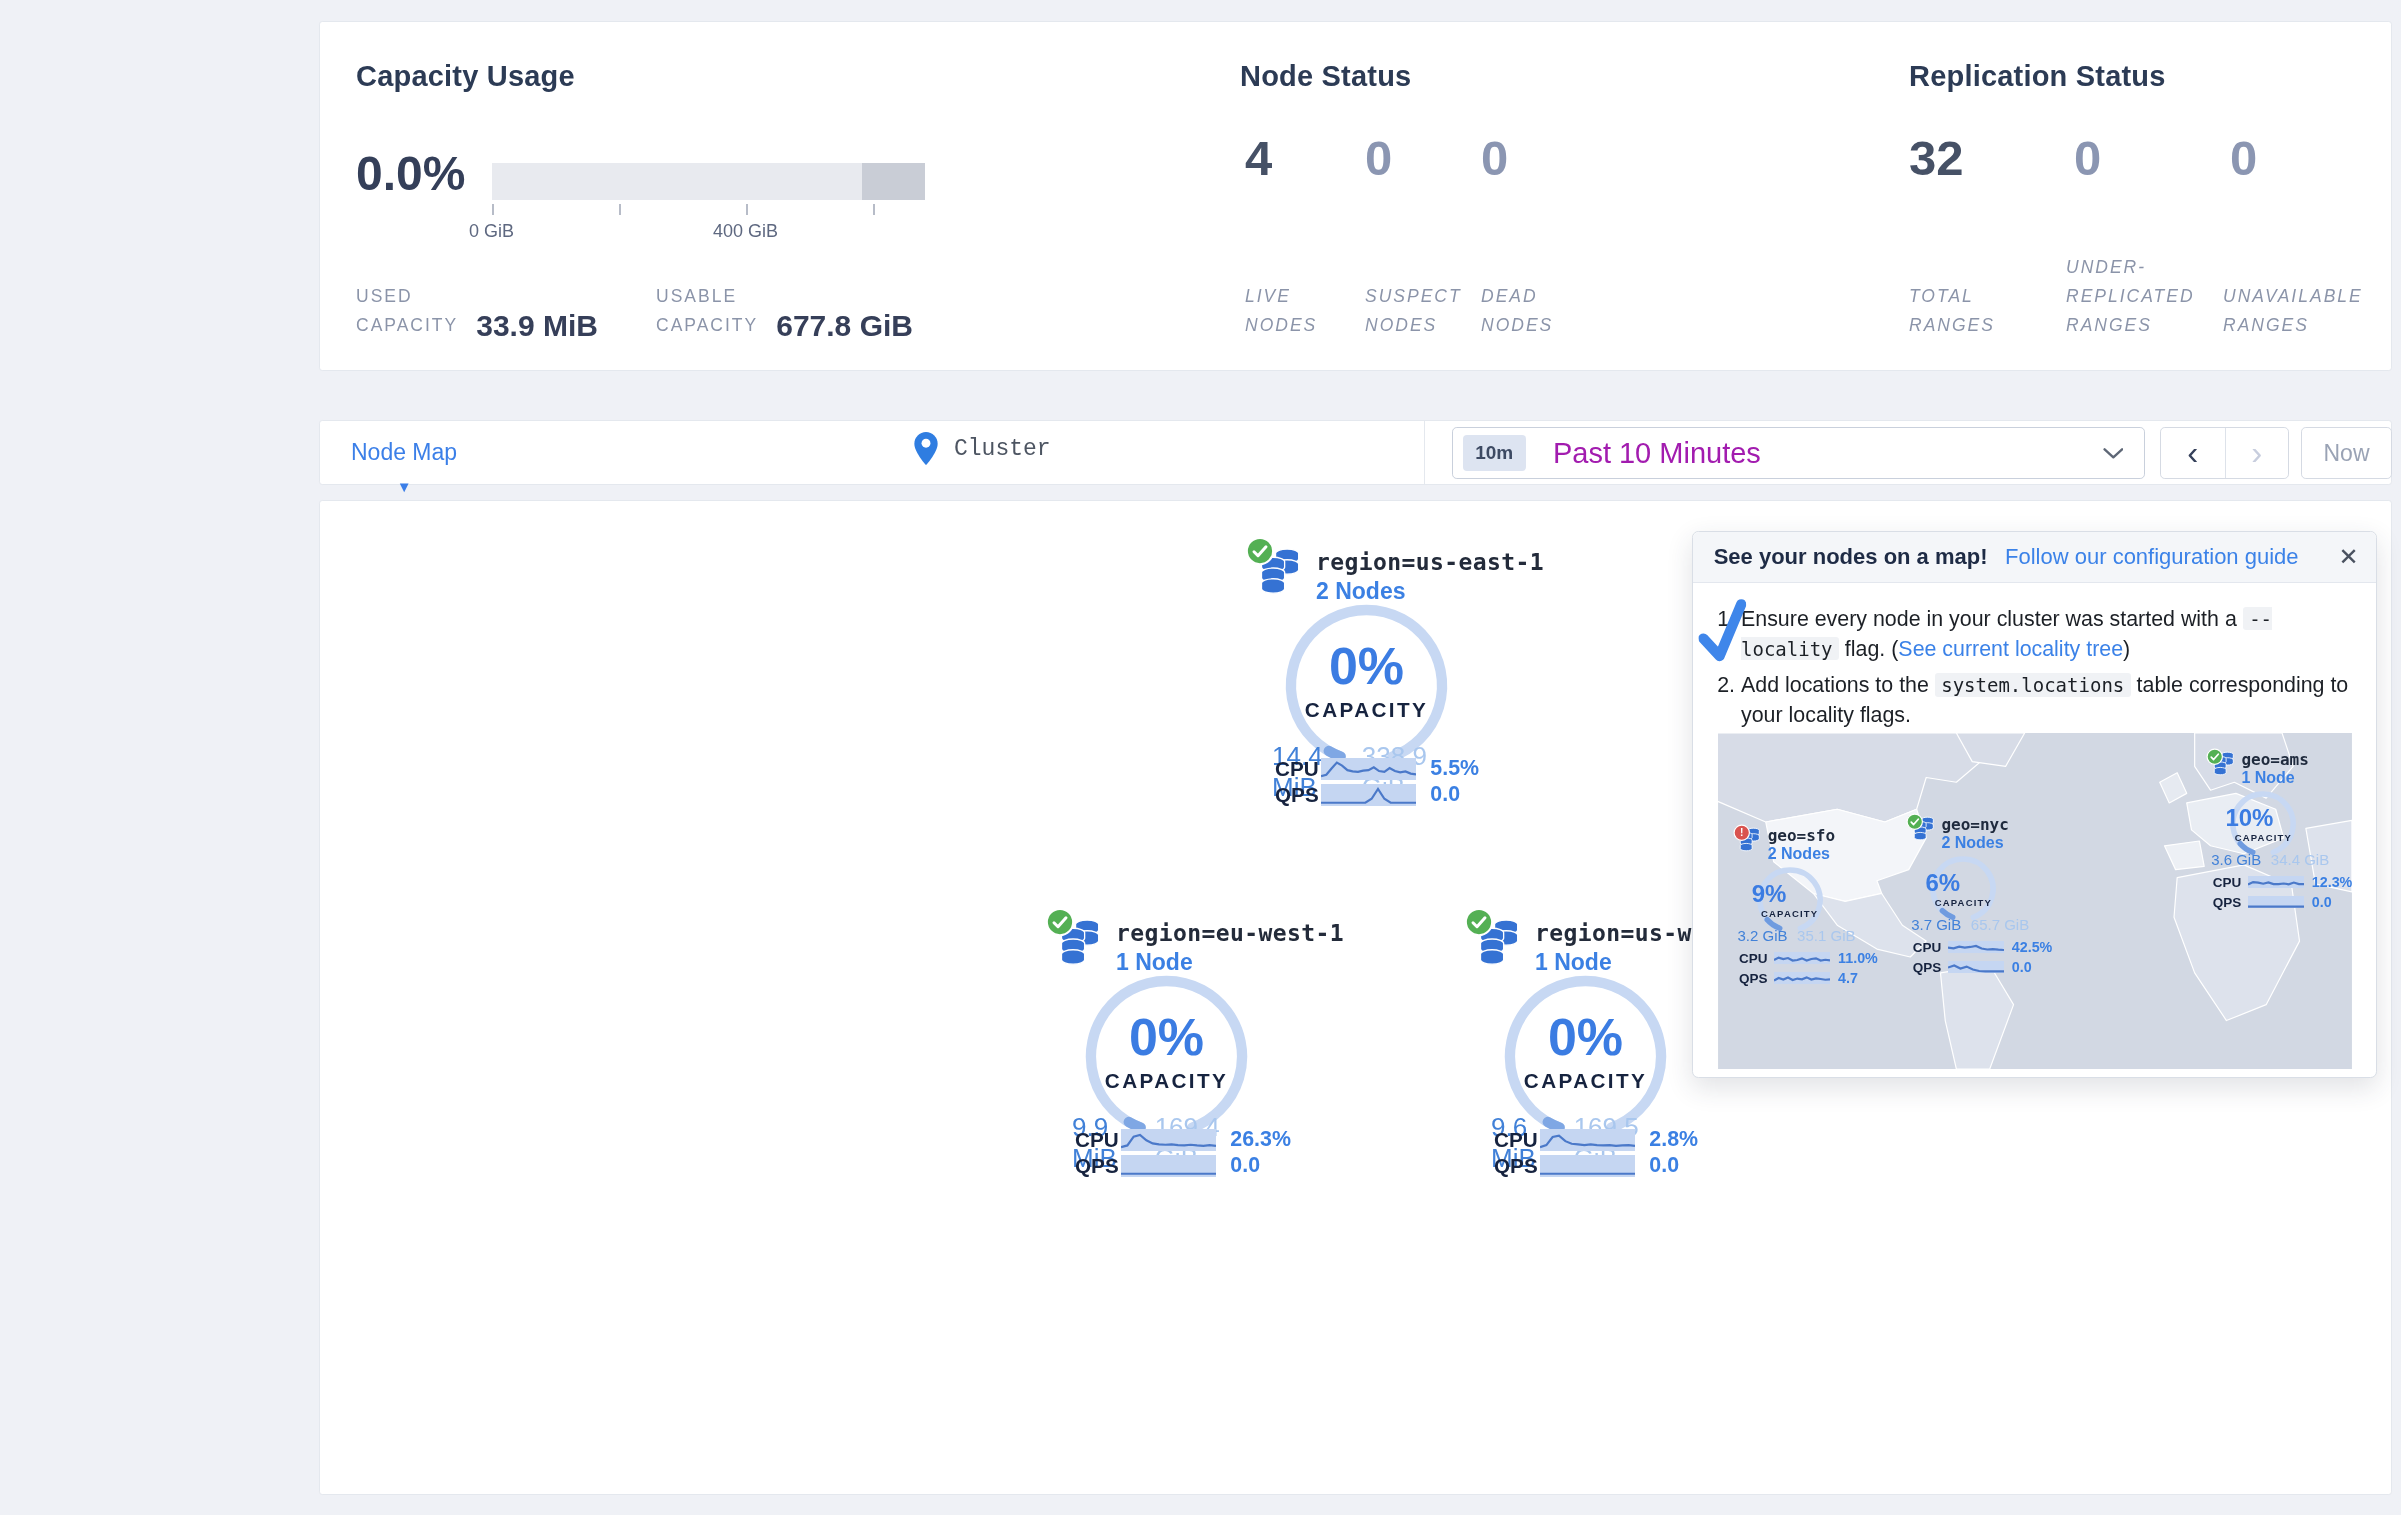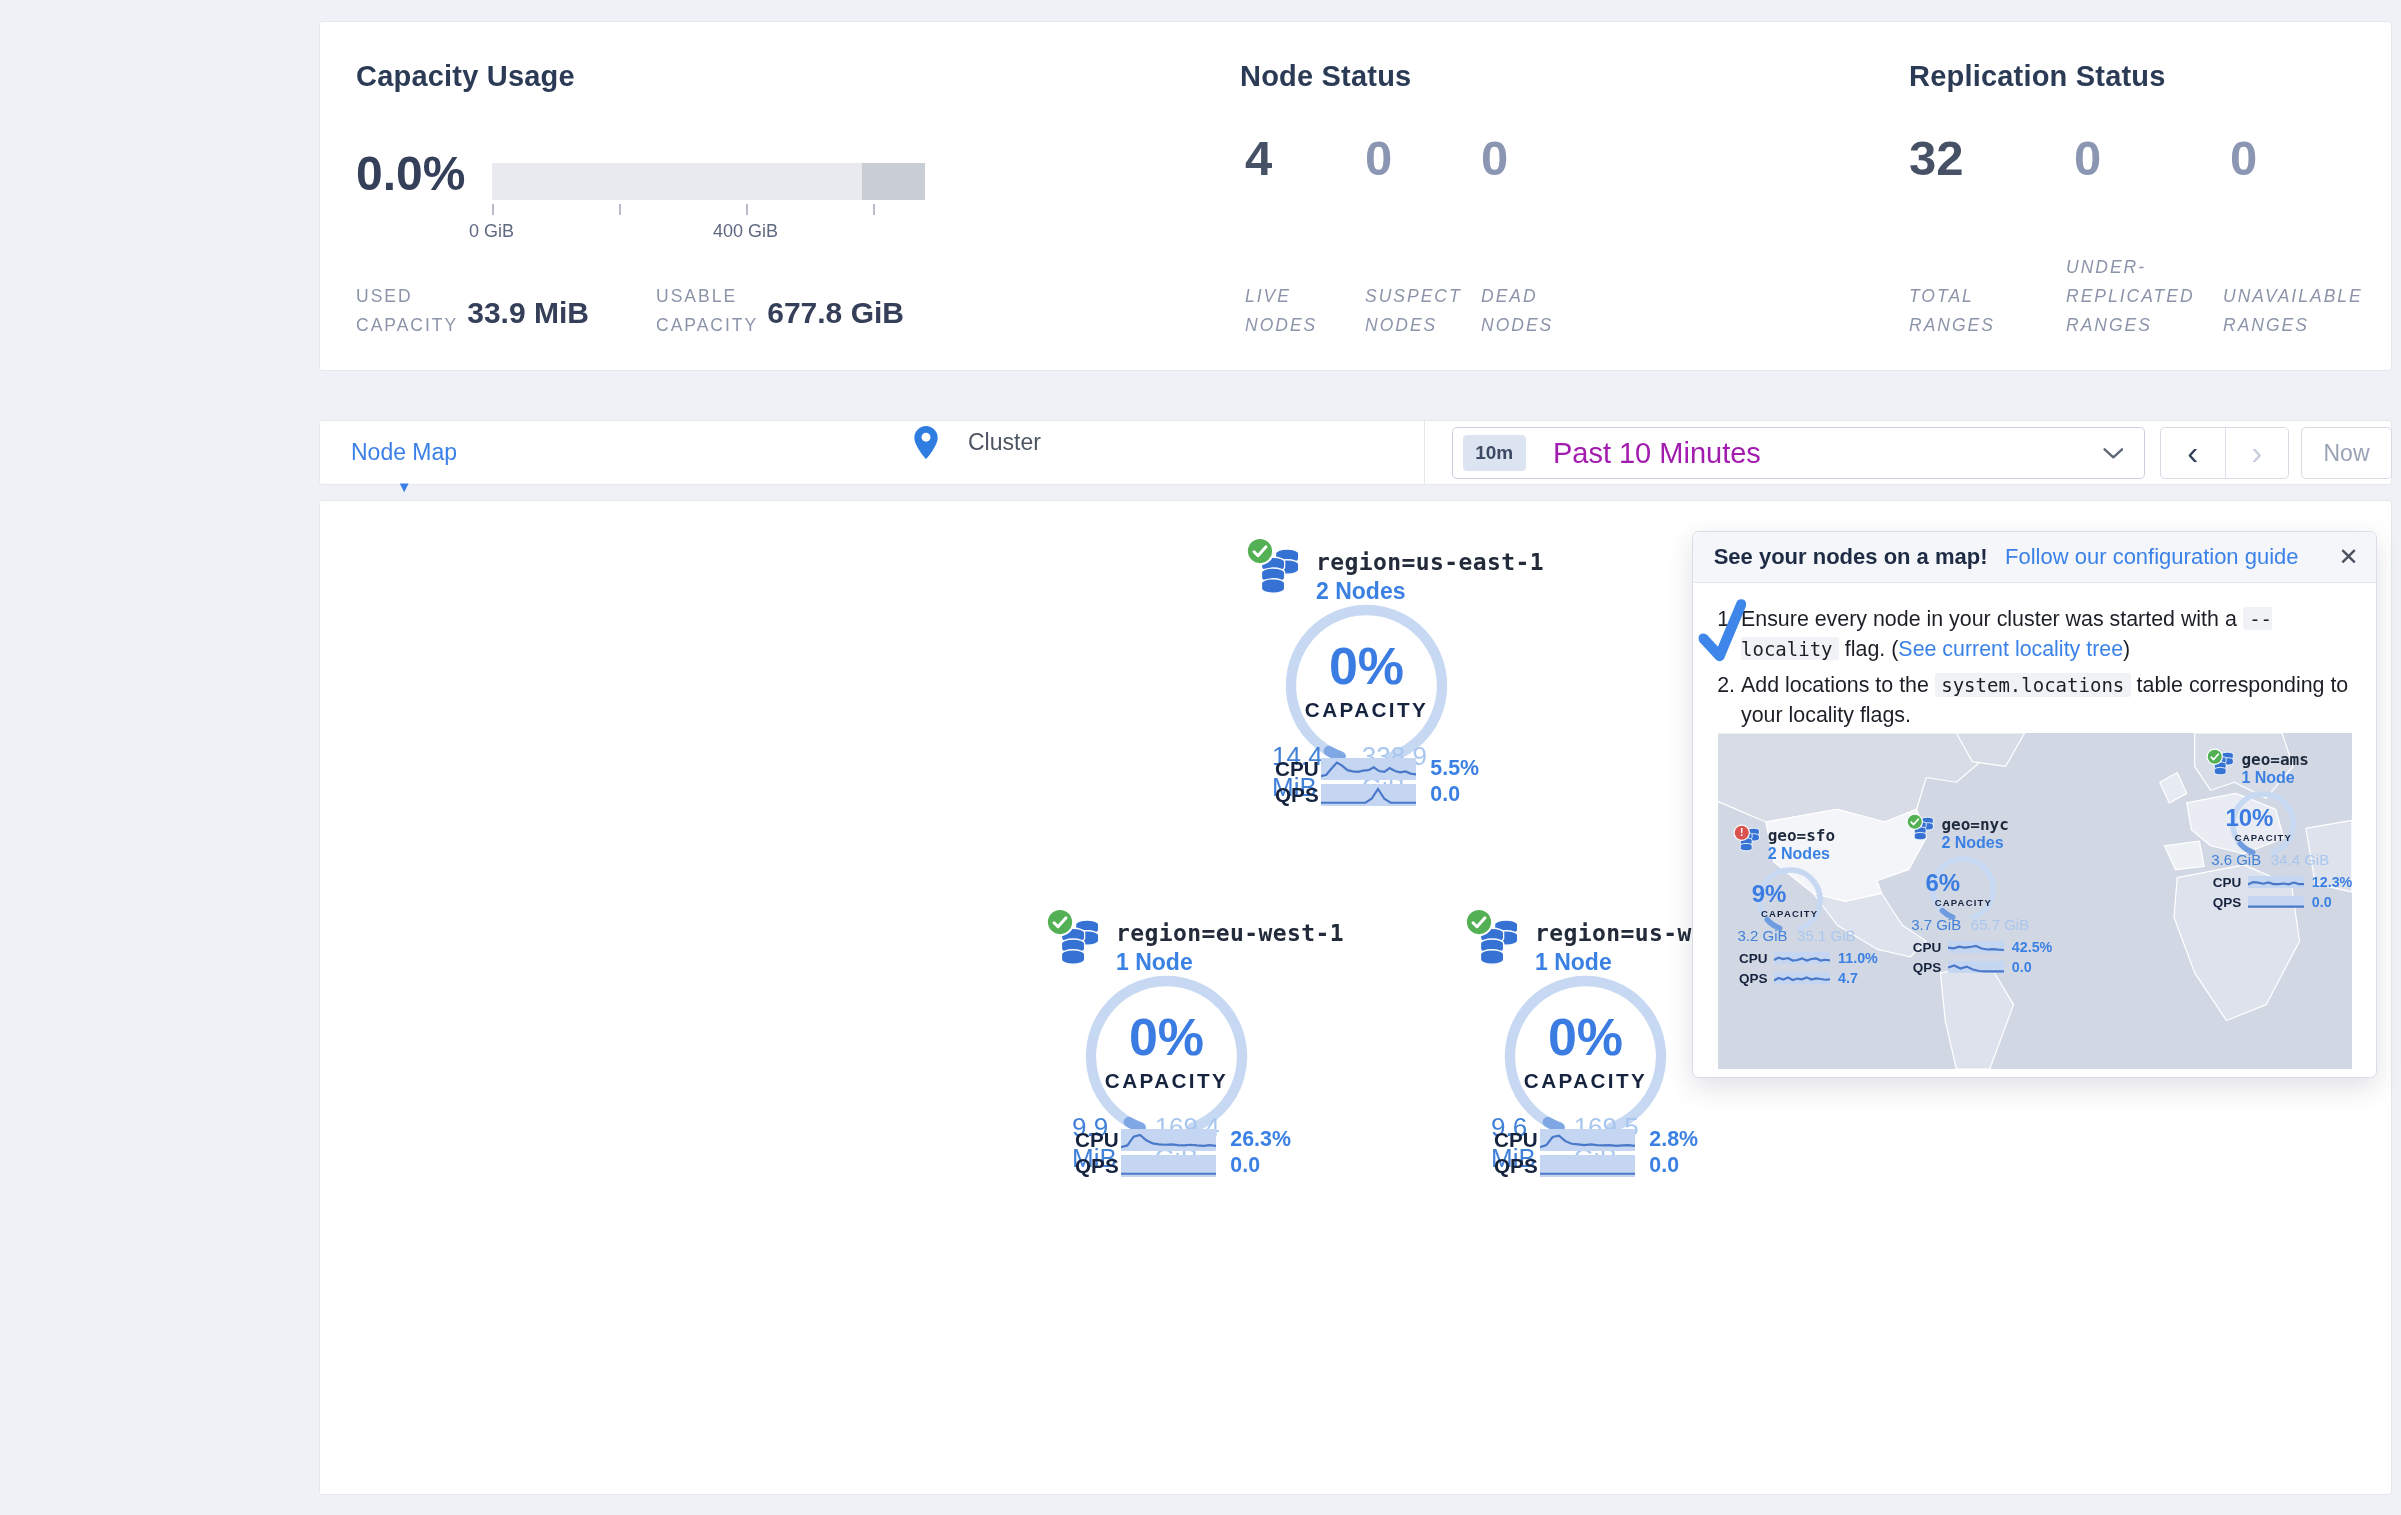--- a/index.html
+++ b/index.html
@@ -21,28 +21,28 @@
   
   .sec-title { position:absolute; top:38px; font-size:29px; font-weight:bold; color:#2c3b55; letter-spacing:0.2px; }
   .bigpct { position:absolute; left:36px; top:127px; font-size:48px; line-height:49px; font-weight:bold; color:#343f59; }
   .capbar { position:absolute; left:172px; top:141px; width:433px; height:37px; background:#e8eaef; }
   .capbar .dark { position:absolute; right:0; top:0; width:63px; height:37px; background:#c9cdd6; }
   .tick { position:absolute; top:182px; width:1.6px; height:11px; background:#b7bcc8; }
   .ticklabel { position:absolute; top:199px; width:95px; text-align:center; font-size:18px; color:#5e6880; }
   .bignum { position:absolute; top:111px; font-size:49px; line-height:51px; font-weight:bold; color:#465166; }
   .bignum.muted { color:#8b96b2; }
   .stat-label { position:absolute; bottom:30px; white-space:pre-line; font-size:17.5px; line-height:29px; letter-spacing:2px; color:#8b94a9;font-style:italic; }
-  .statpair { position:absolute; bottom:30px; display:flex; align-items:center; gap:9px; }
+  .statpair { position:absolute; bottom:30px; display:flex; align-items:flex-end; gap:18px; }
   .statpair .lab { white-space:pre-line; font-size:17.5px; line-height:29px; letter-spacing:2px; color:#8b94a9; }
   .statpair .val { font-size:30px; font-weight:bold; color:#363f59; margin-bottom:-2.4px; white-space:nowrap; }
 
   
   .nodemap { position:absolute; left:31px; top:17.5px; font-size:23px; color:#3b7fe8; cursor:pointer; display:flex; align-items:center; gap:12.7px;flex-direction:column; }
   .caret { font-size:15px; color:#3b7fe8; }
-  .crumb { position:absolute; left:594px; top:5px; display:flex; align-items:center; gap:30px; cursor:pointer; }
+  .crumb { position:absolute; left:594px; top:11px; display:flex; align-items:center; gap:16px; cursor:pointer;font-family:Liberation Mono, monospace; }
   .crumb .txt { font-size:23px; color:#4d5562; }
   .tb-divider { position:absolute; left:1104px; top:0; width:0.8px; height:64px; background:#e4e8ee; }
   .timesel { position:absolute; left:1132px; top:6.4px; width:693px; height:52px; border:0.8px solid #c9d0dc; border-radius:4.8px; display:flex; align-items:center; cursor:pointer; background:#fff; }
   .timesel .badge10 { margin-left:9.5px; padding:7.1px 12.7px; background:#dde4f1; border-radius:4px; font-size:19px; font-weight:bold; color:#3d4a63; }
   .timesel .range { margin-left:27px; font-size:29px; color:#a21caf; }
   .timesel .chev { margin-left:auto; margin-right:20.7px; color:#5e6776; }
   .arrowgrp { position:absolute; left:1840px; top:6.4px; width:129px; height:52px; border:0.8px solid #d5dae3; border-radius:4.8px; display:flex; background:#fff; overflow:hidden; }
   .arrowgrp .abtn { width:64px; display:flex; align-items:center; justify-content:center; font-size:33px; cursor:pointer; color:#35405a; }
   .arrowgrp .abtn.disabled { color:#c8cede; }
   .arrowgrp .abtn + .abtn { border-left:0.8px solid #dde2ea; }

